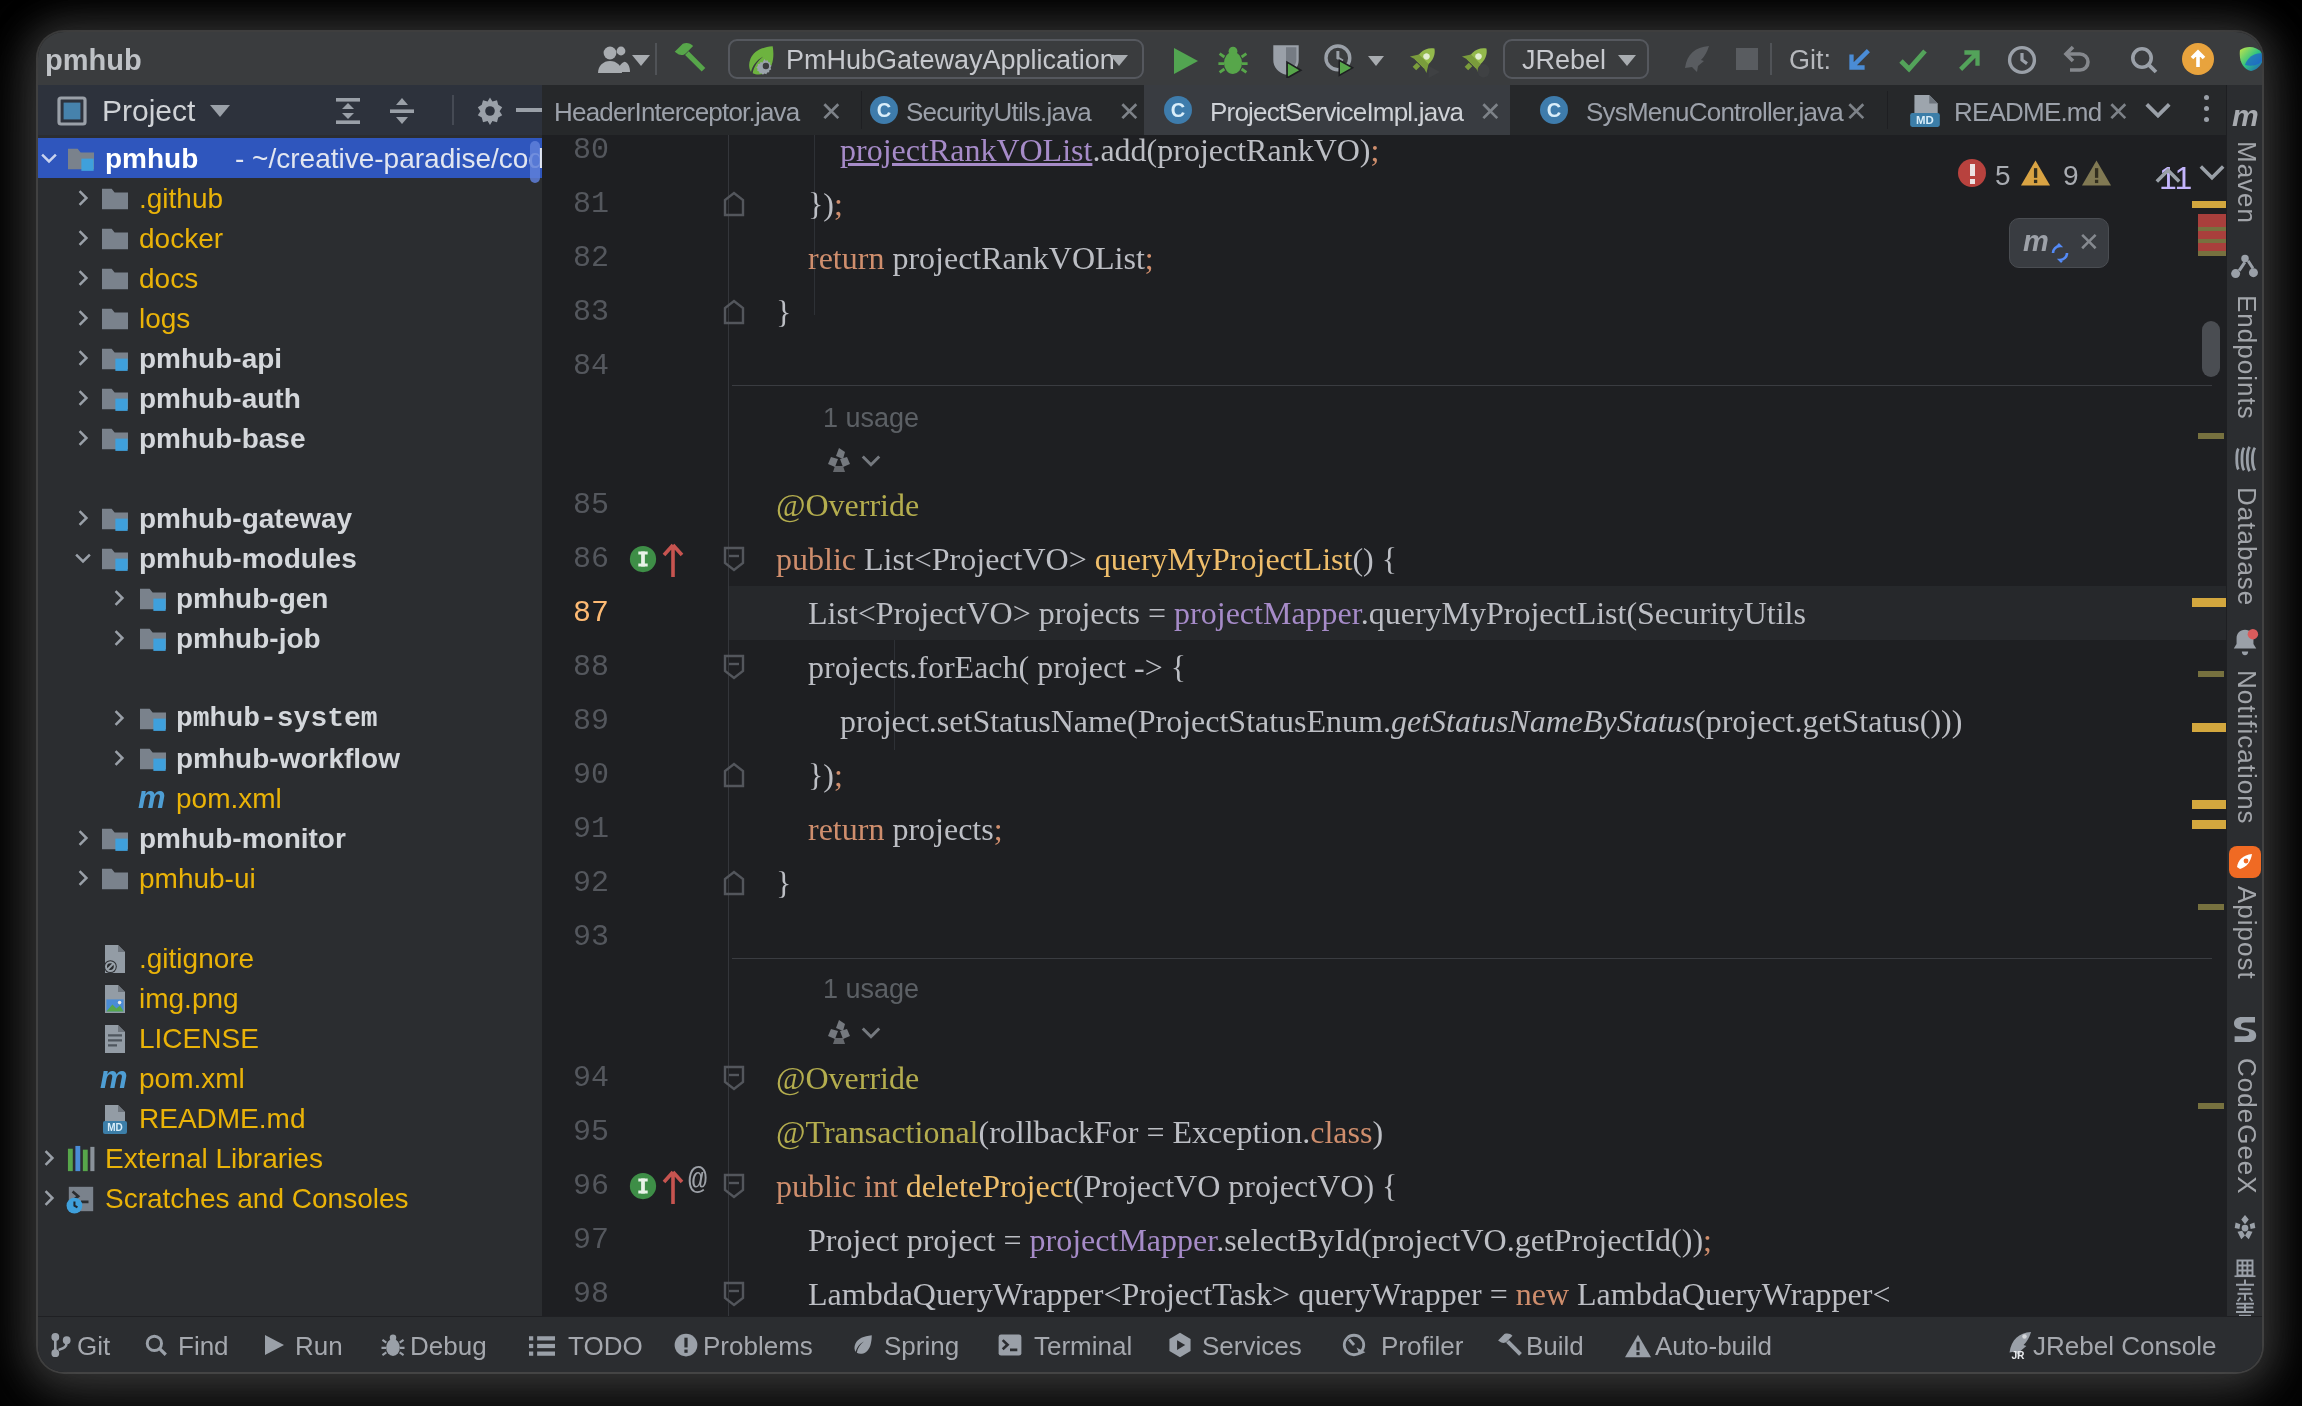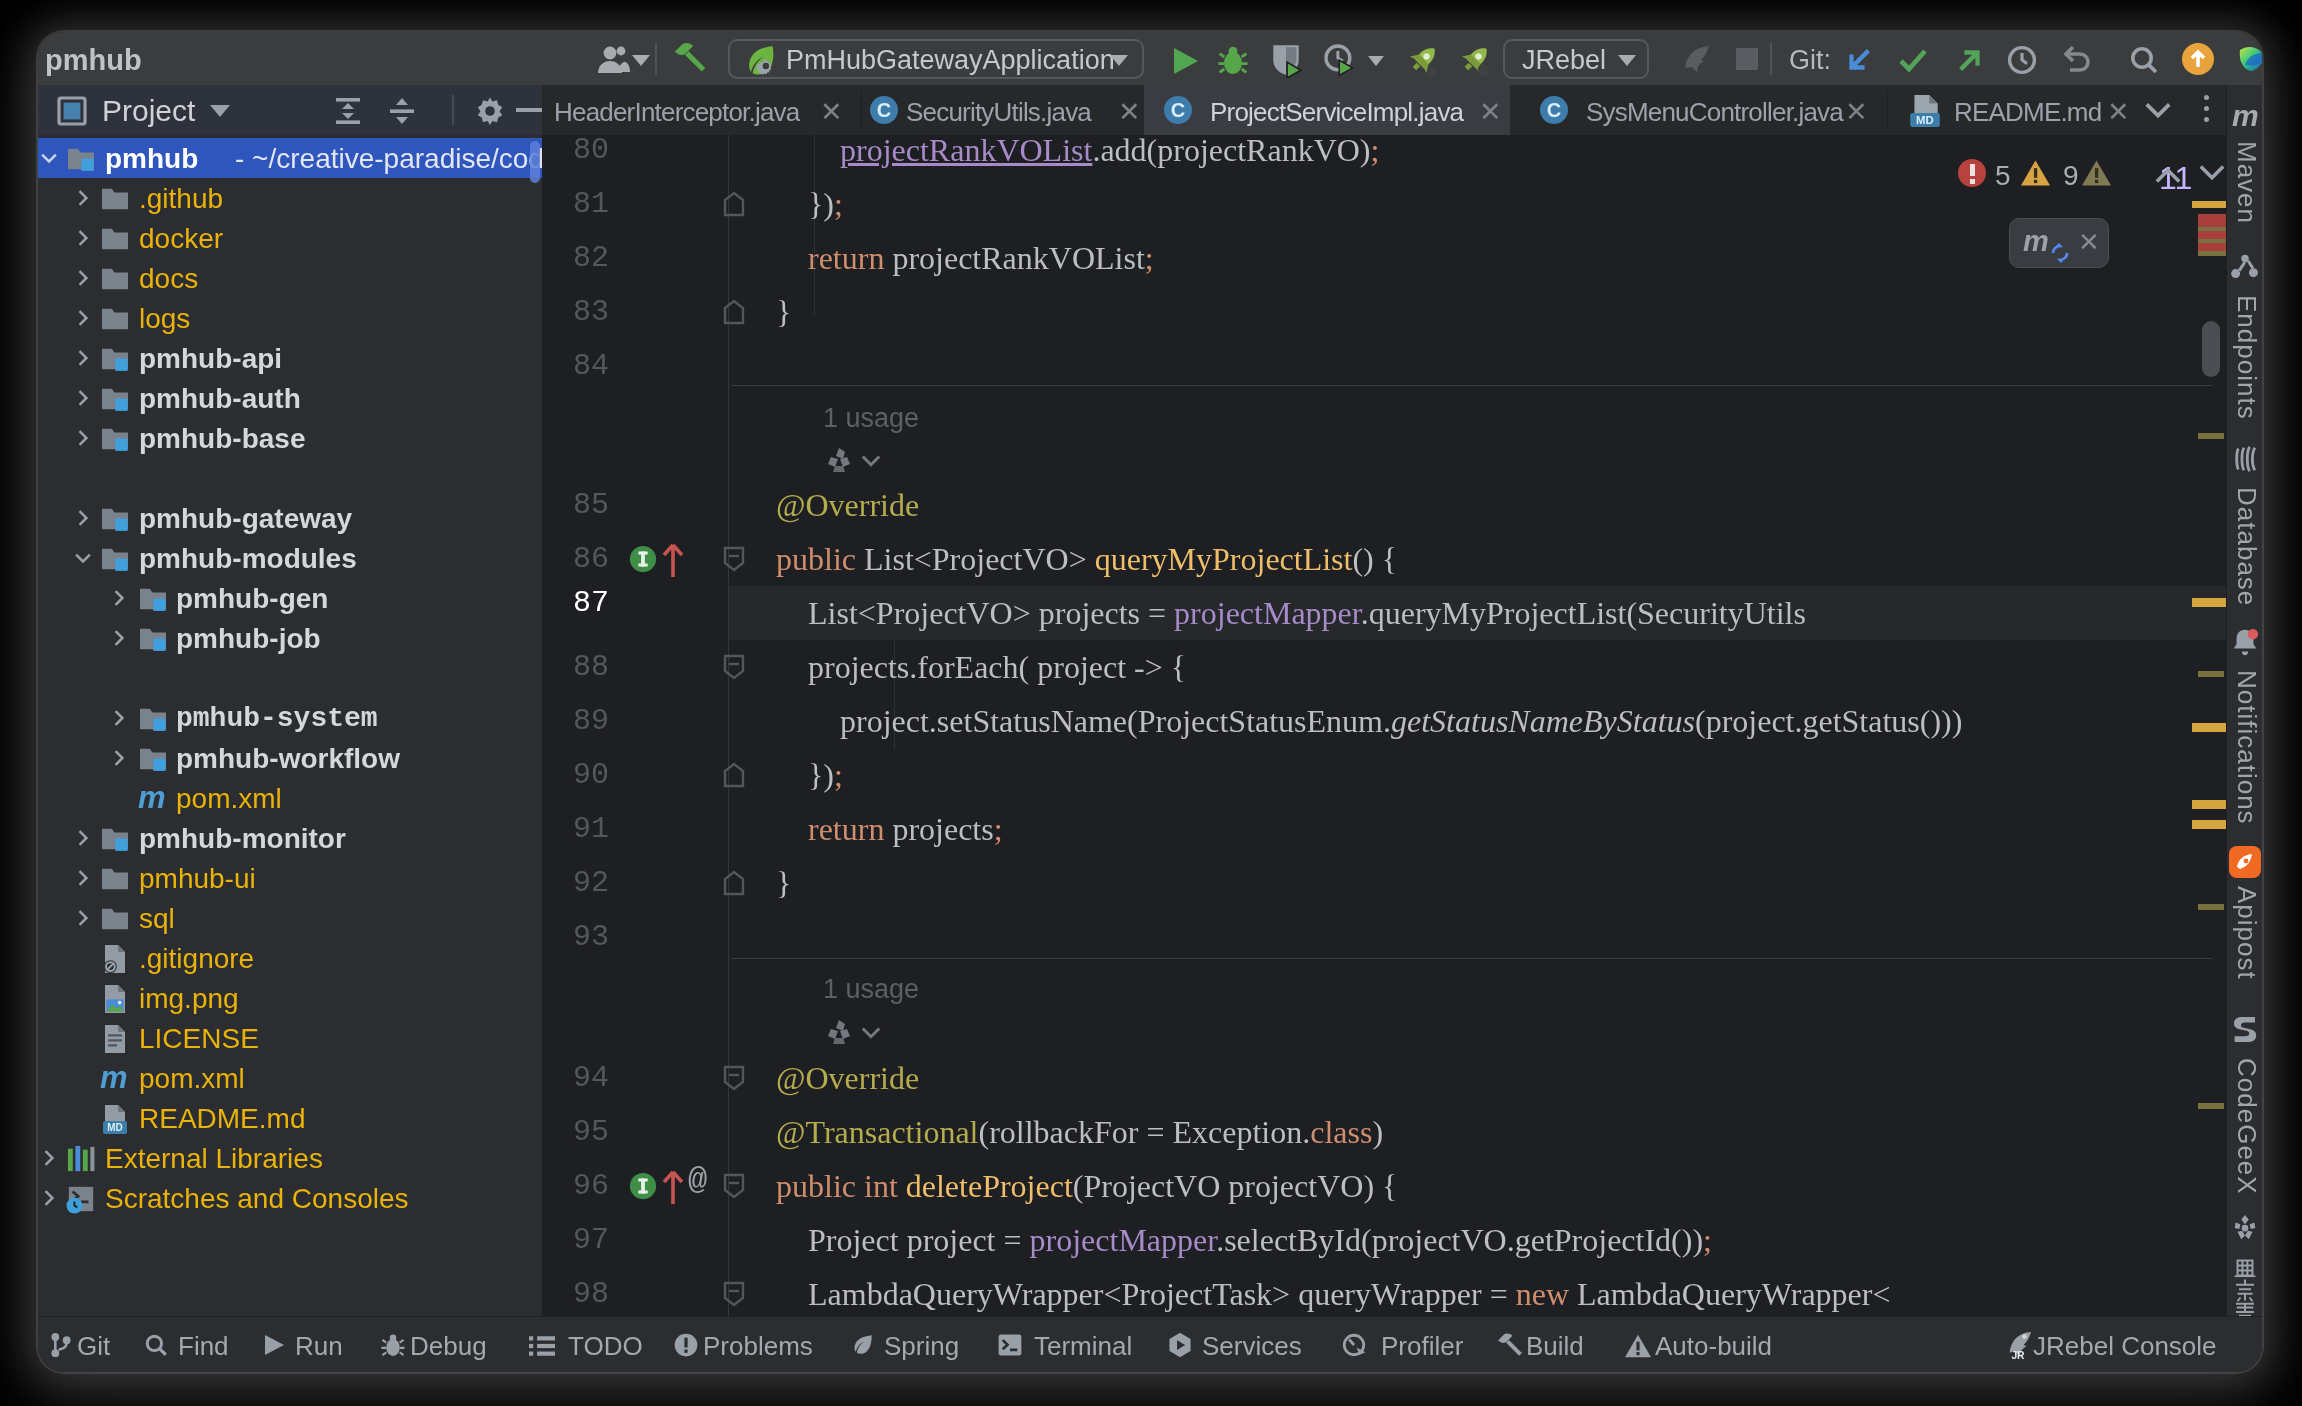--- a/index.html
+++ b/index.html
@@ -422,29 +422,20 @@
       </div>
       <div class="row" style="top:723px;">
         <svg class="chev" style="left:34px" viewBox="0 0 16 16">
           <path d="M5.5 3l5 5-5 5" stroke="#9AA0A8" stroke-width="1.8" fill="none"></path>
         </svg>
         <svg class="abs" style="left:62px;top:8px" width="30" height="26" viewBox="0 0 16 14">
           <path d="M1 1.5h5.2l1.6 2H15c0 0 0 0 0 0v9H1z" fill="#7A828C"></path>
         </svg>
         <span class="lbl" style="left:101px;">pmhub-ui</span>
       </div>
-      <div class="row" style="top:763px;">
-        <svg class="chev" style="left:34px" viewBox="0 0 16 16">
-          <path d="M5.5 3l5 5-5 5" stroke="#9AA0A8" stroke-width="1.8" fill="none"></path>
-        </svg>
-        <svg class="abs" style="left:62px;top:8px" width="30" height="26" viewBox="0 0 16 14">
-          <path d="M1 1.5h5.2l1.6 2H15c0 0 0 0 0 0v9H1z" fill="#7A828C"></path>
-        </svg>
-        <span class="lbl" style="left:101px;">sql</span>
-      </div>
       <div class="row" style="top:803px;">
         <svg class="abs" style="left:64px;top:5px" width="26" height="32" viewBox="0 0 13 16">
           <path d="M1.5 1h6.5l3.5 3.5V15H1.5z" fill="#939CA5"></path>
           <path d="M8 1l3.5 3.5H8z" fill="#6E757D"></path>
           <circle cx="4.2" cy="11.8" r="3.2" fill="#2B2D30"></circle>
           <circle cx="4.2" cy="11.8" r="2.2" fill="none" stroke="#9aa3ab" stroke-width="1"></circle>
           <path d="M2.6 13.4l3.2-3.2" stroke="#9aa3ab" stroke-width="1"></path>
         </svg>
         <span class="lbl" style="left:101px;">.gitignore</span>
       </div>
@@ -522,21 +513,21 @@
       <div class="cl" style="top:42px">&nbsp;&nbsp;&nbsp;&nbsp;&nbsp;&nbsp;&nbsp;&nbsp;})<span class="k">;</span></div>
       <div class="ln" style="top:96px">82</div>
       <div class="cl" style="top:96px">&nbsp;&nbsp;&nbsp;&nbsp;&nbsp;&nbsp;&nbsp;&nbsp;<span class="k">return</span> projectRankVOList<span class="k">;</span></div>
       <div class="ln" style="top:150px">83</div>
       <div class="cl" style="top:150px">&nbsp;&nbsp;&nbsp;&nbsp;}</div>
       <div class="ln" style="top:204px">84</div>
       <div class="ln" style="top:343px">85</div>
       <div class="cl" style="top:343px">&nbsp;&nbsp;&nbsp;&nbsp;<span class="an">@Override</span></div>
       <div class="ln" style="top:397px">86</div>
       <div class="cl" style="top:397px">&nbsp;&nbsp;&nbsp;&nbsp;<span class="k">public</span> List&lt;ProjectVO&gt; <span class="fn">queryMyProjectList</span>() {</div>
-      <div class="ln" style="top:441px;color:#ffffff">87</div>
+      <div class="ln" style="top:451px;color:#fdba74">87</div>
       <div class="cl" style="top:451px">&nbsp;&nbsp;&nbsp;&nbsp;&nbsp;&nbsp;&nbsp;&nbsp;List&lt;ProjectVO&gt; projects = <span class="fld">projectMapper</span>.queryMyProjectList(SecurityUtils</div>
       <div class="ln" style="top:505px">88</div>
       <div class="cl" style="top:505px">&nbsp;&nbsp;&nbsp;&nbsp;&nbsp;&nbsp;&nbsp;&nbsp;projects.forEach( project -&gt; {</div>
       <div class="ln" style="top:559px">89</div>
       <div class="cl" style="top:559px">&nbsp;&nbsp;&nbsp;&nbsp;&nbsp;&nbsp;&nbsp;&nbsp;&nbsp;&nbsp;&nbsp;&nbsp;project.setStatusName(ProjectStatusEnum.<span class="it">getStatusNameByStatus</span>(project.getStatus()))</div>
       <div class="ln" style="top:613px">90</div>
       <div class="cl" style="top:613px">&nbsp;&nbsp;&nbsp;&nbsp;&nbsp;&nbsp;&nbsp;&nbsp;})<span class="k">;</span></div>
       <div class="ln" style="top:667px">91</div>
       <div class="cl" style="top:667px">&nbsp;&nbsp;&nbsp;&nbsp;&nbsp;&nbsp;&nbsp;&nbsp;<span class="k">return</span> projects<span class="k">;</span></div>
       <div class="ln" style="top:721px">92</div>

